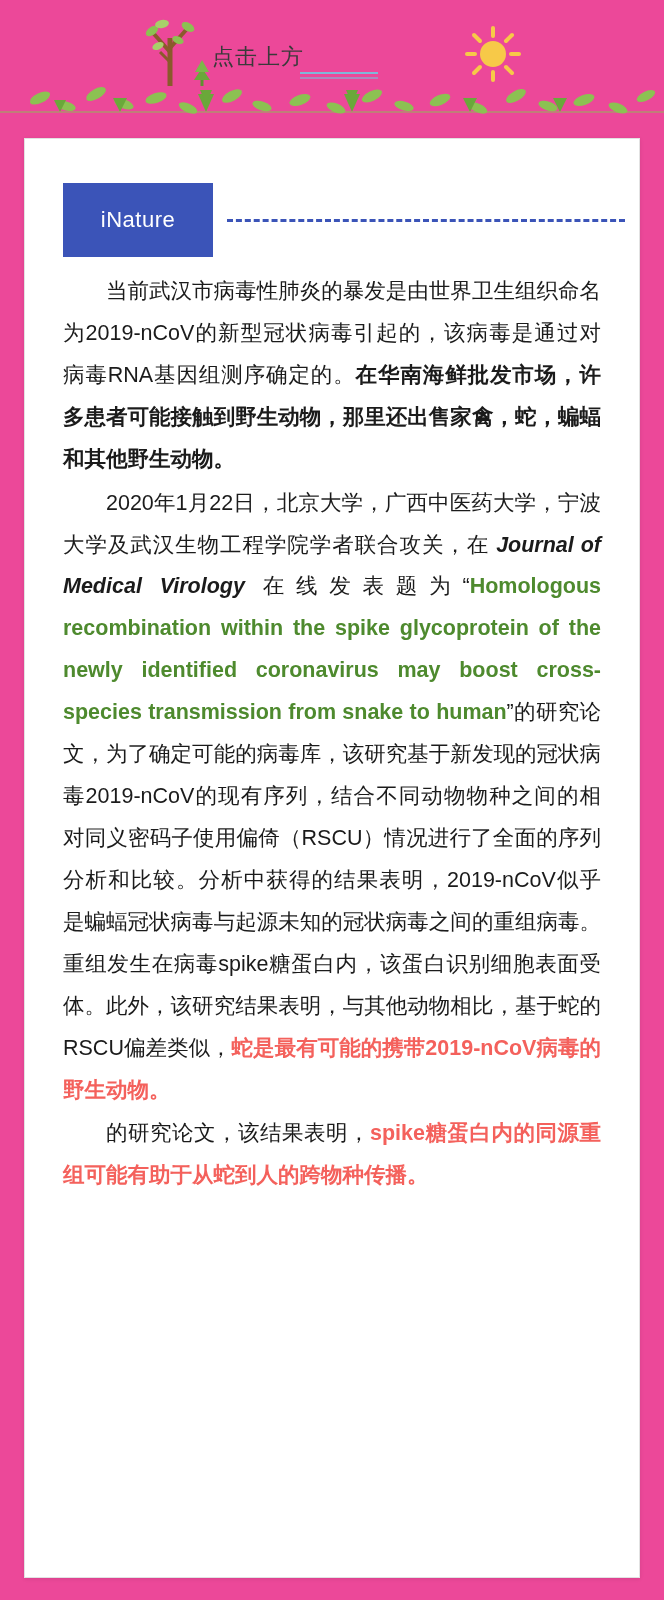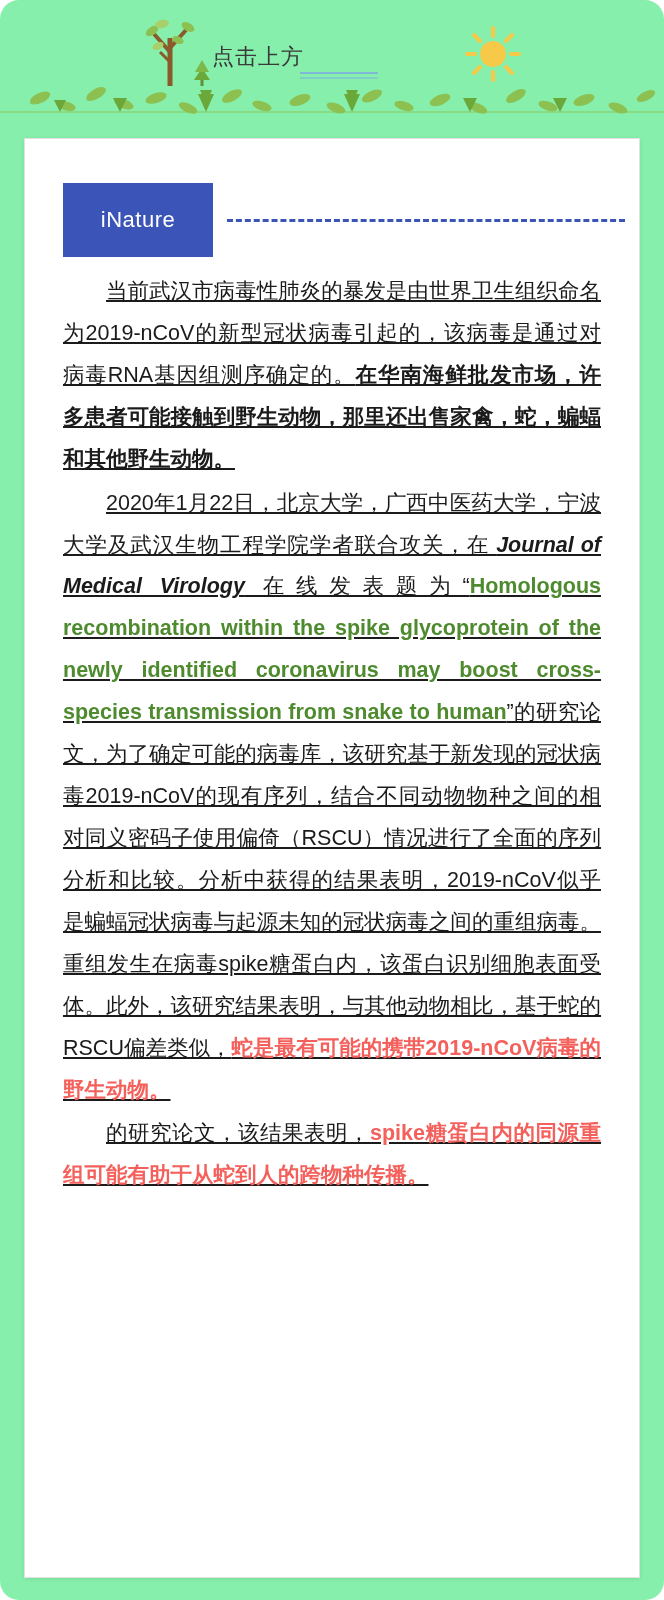--- a/index.html
+++ b/index.html
@@ -11,23 +11,22 @@
     width: 664px;
     min-height: 1600px;
     font-family: "Liberation Sans", sans-serif;
     -webkit-font-smoothing: antialiased;
   }
 
   .page {
     position: relative;
     width: 664px;
     min-height: 1600px;
-    background: #86efac;
+    background: #ec4899;
     overflow: hidden;
-    border-radius: 19px;
   }
 
   
   .header {
     position: relative;
     width: 664px;
     height: 120px;
   }
   .header-title {
     position: absolute;
@@ -114,21 +113,20 @@
   }
 
   .article {
     font-size: 21.5px;
     line-height: 1.95;
     color: #1b1b1b;
     text-align: justify;
     text-justify: inter-ideograph;
     word-break: break-word;
     font-family: "Liberation Sans", sans-serif;
-    text-decoration: underline;
   }
   .p {
     margin: 0 0 2px 0;
     text-indent: 2em;
     text-align: justify;
   }
 
   .b { font-weight: bold; }
   .i { font-style: italic; font-weight: bold; }
   .green { color: #4e8a2e; font-weight: bold; }

